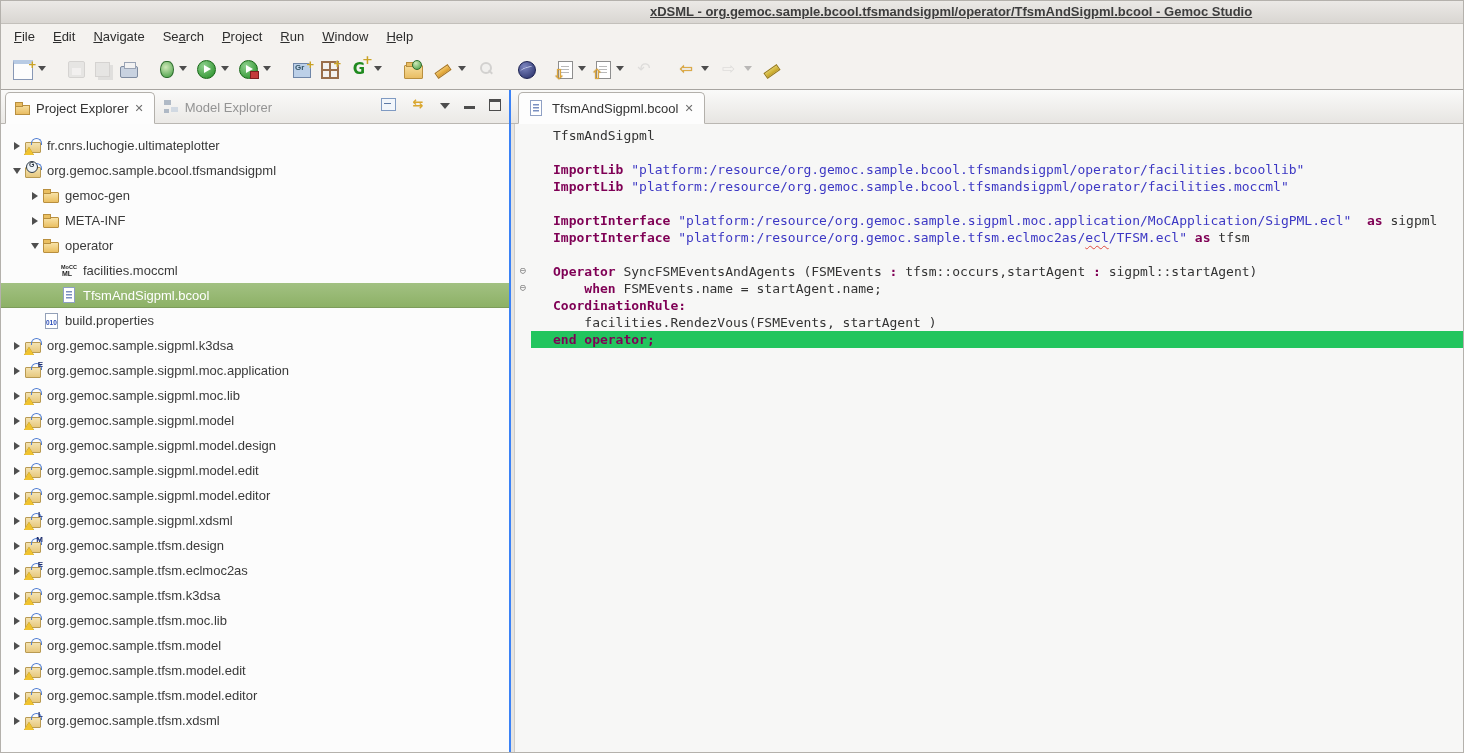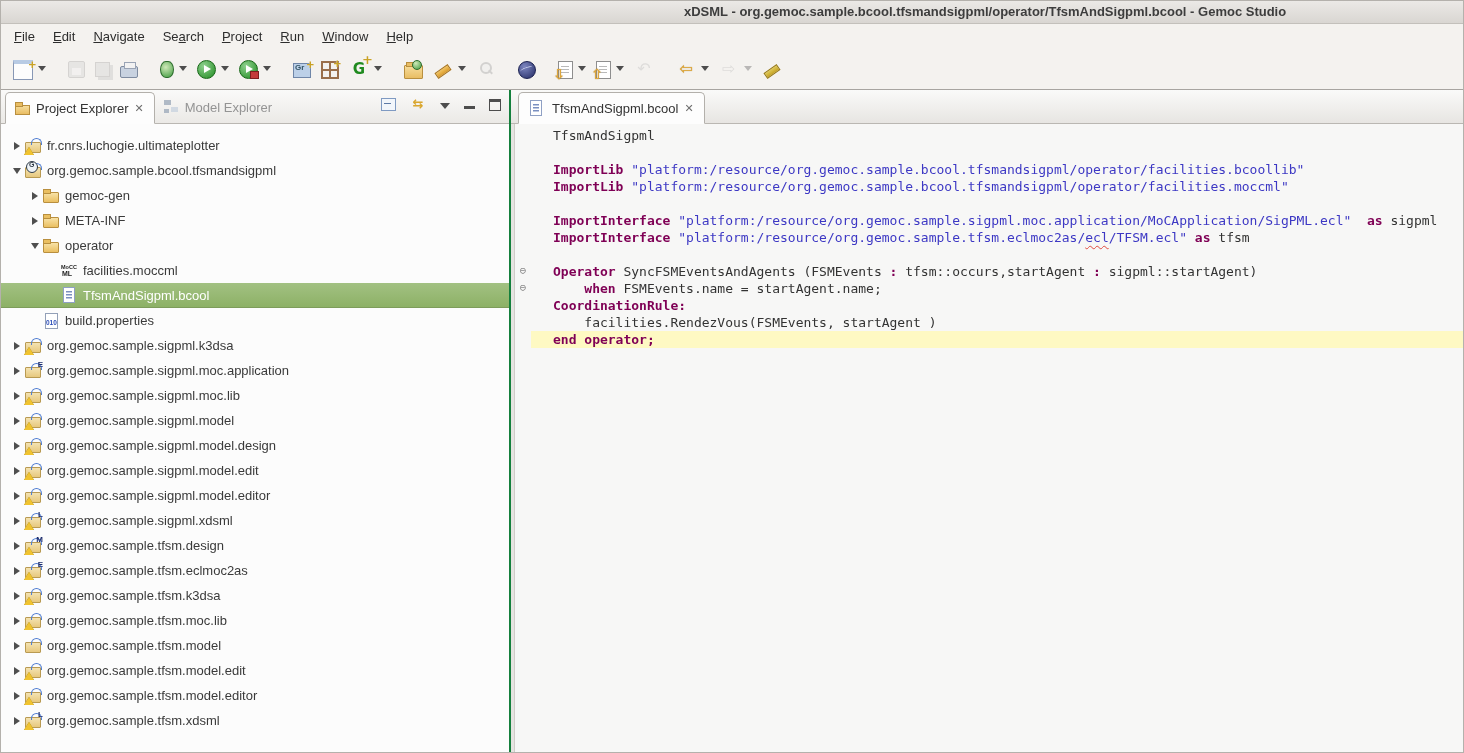--- a/index.html
+++ b/index.html
@@ -2,21 +2,21 @@
 <html><head>
 <meta charset="utf-8">
 <style>
   html,body{margin:0;padding:0;background:#c9c6c2;}
   .app{position:relative;width:1464px;height:753px;overflow:hidden;
        font-family:"Liberation Sans","DejaVu Sans",sans-serif;font-size:13px;color:#333;
        background:#f2f0ed;border:1px solid #b4b1ac;box-sizing:border-box;}
   
   .titlebar{position:relative;height:22px;background:linear-gradient(#ebe9e6,#d9d6d2);
             border-bottom:1px solid #c3c0bb;}
-  .titlebar .title{position:absolute;left:683px;top:3px;font-weight:bold;color:#3d3d3d;white-space:nowrap;}
+  .titlebar .title{position:absolute;left:649px;top:3px;font-weight:bold;color:#3d3d3d;white-space:nowrap;text-decoration:underline;}
   
   .menubar{height:24px;background:#f4f2ef;display:flex;align-items:center;padding-left:4px;}
   .menu-item{padding:3px 9px;color:#2d2d2d;cursor:default;white-space:nowrap;}
   .menu-item u{text-decoration:underline;}
   
   .toolbar{height:41px;background:#f4f2ef;border-bottom:1px solid #a7a4a0;
            display:flex;align-items:center;padding-left:8px;gap:2px;}
   .tbtn{display:flex;align-items:center;gap:3px;padding:3px 4px;border-radius:3px;}
   .tbtn.disabled{opacity:.35;filter:grayscale(1);}
   .dd{width:0;height:0;border-left:4px solid transparent;border-right:4px solid transparent;
@@ -51,21 +51,21 @@
   .ico-globe{width:16px;height:16px;margin-top:2px;border-radius:50%;background:radial-gradient(circle at 35% 30%,#7d86c0,#232b63);border:1px solid #1a2050;}
   .ico-globe:before{content:"";position:absolute;left:1px;top:5px;width:13px;height:4px;border-top:1.5px solid #c7cdea;border-radius:50%;transform:rotate(-20deg);}
   .ico-doc-arrow{width:13px;height:16px;margin-top:2px;background:#fff;border:1px solid #8e8e8e;
      background-image:linear-gradient(#b9b9b9,#b9b9b9),linear-gradient(#b9b9b9,#b9b9b9),linear-gradient(#b9b9b9,#b9b9b9);
      background-size:8px 1px;background-position:2px 4px,2px 7px,2px 10px;background-repeat:no-repeat;}
   .arrow-gold{position:absolute;left:-6px;top:2px;font-size:14px;color:#e2a93c;font-weight:bold;text-shadow:0 0 1px #9a6f14;}
   .c-gold{color:#e2aa3e;text-shadow:0 0 1px #a97c1e;}
   .c-grey{color:#b5b5b5;}
   
   .main{display:flex;height:664px;background:#f2f0ed;}
-  .left-panel{width:510px;display:flex;flex-direction:column;border-right:2px solid #15803d;box-sizing:border-box;background:#fca5a5;}
+  .left-panel{width:510px;display:flex;flex-direction:column;border-right:2px solid #3b82f6;box-sizing:border-box;background:#fca5a5;}
   .editor-panel{flex:1;display:flex;flex-direction:column;min-width:0;}
   
   .tabbar{height:33px;background:linear-gradient(#fafaf9,#ebe9e6);border-bottom:1px solid #bab7b2;
           display:flex;align-items:flex-end;position:relative;}
   .tab{display:flex;align-items:center;gap:5px;height:32px;padding:0 9px;box-sizing:border-box;
        border-radius:5px 5px 0 0;white-space:nowrap;}
   .tab.active{background:#fdfdfd;border:1px solid #b3b0ab;border-bottom:1px solid #fdfdfd;margin-bottom:-1px;color:#333;}
   .tab.inactive{color:#949494;}
   .close-x{font-size:11px;color:#6e6e6e;font-weight:bold;padding:0 1px;}
   .tabbar-actions{position:absolute;right:8px;top:7px;display:flex;align-items:center;gap:14px;}
@@ -113,21 +113,21 @@
   .deco-g:before{content:"G";position:absolute;left:2px;top:-1px;font-size:7px;font-weight:bold;color:#2f3a46;}
   
   .editor-tabbar{height:33px;background:linear-gradient(#fafaf9,#e7e5e2);border-bottom:1px solid #bab7b2;
                  display:flex;align-items:flex-end;padding-left:7px;}
   .editor-body{flex:1;display:flex;background:#f7f7f6;min-height:0;}
   .sash{width:3px;background:#e6e4e1;border-right:1px solid #cfccc8;flex:none;}
   .codearea{flex:1;padding-top:3px;min-width:0;font-family:"DejaVu Sans Mono","Liberation Mono",monospace;font-size:13px;}
   .cline{display:flex;height:17px;line-height:17px;white-space:pre;}
   .fold{width:16px;flex:none;text-align:center;color:#8a8a8a;font-size:11px;line-height:16px;}
   .ctext{flex:1;padding-left:22px;}
-  .cline.hl .ctext{background:#fef9c3;}
+  .cline.hl .ctext{background:#22c55e;}
   .p{color:#333333;}
   .k{color:#7f0055;font-weight:bold;}
   .s{color:#3d38c4;}
   .sq{color:#3d38c4;text-decoration:underline wavy #e04a3f 1px;text-underline-offset:3px;}
 </style>
 </head>
 <body>
 
 <div class="app">
 

